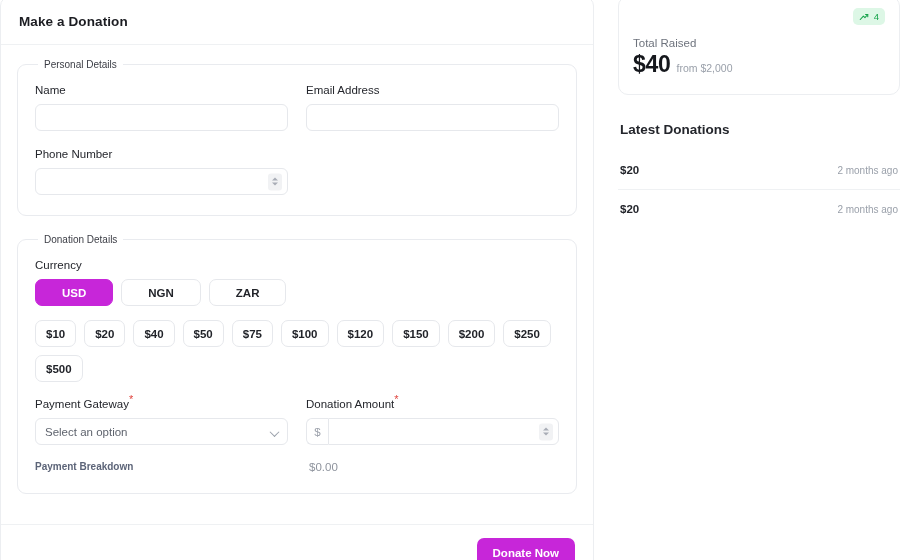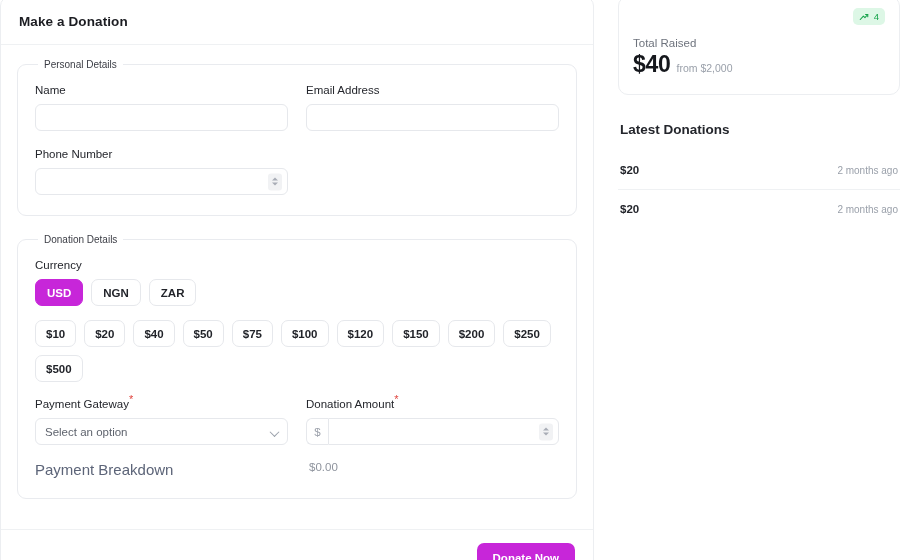--- a/index.html
+++ b/index.html
@@ -131,21 +131,21 @@
     width: 7px; height: 7px;
     border-right: 1.4px solid #9aa0aa;
     border-bottom: 1.4px solid #9aa0aa;
     transform: rotate(45deg) translate(-1px,-1px);
   }
 
   
   .pill-row { display: flex; flex-wrap: wrap; gap: 8px; }
   .pill {
     min-width: 41px; height: 27px;
-    padding: 0 11px;
+    padding: 0 26px;
     border: 1px solid #e6e8ec;
     border-radius: 7px;
     background: #fff;
     font-size: 11.5px;
     font-weight: bold;
     color: #22242a;
     display: inline-flex; align-items: center; justify-content: center;
     cursor: pointer;
   }
   .pill.active {
@@ -155,22 +155,22 @@
   }
   .amt-row { margin: 14px 0 16px 0; }
   .amt-row .pill { min-width: 38px; padding: 0 10px; }
 
   .breakdown-row {
     display: flex;
     margin-top: 16px;
   }
   .breakdown-link {
     flex: 0 0 274px;
-    font-size: 15px;
-    font-weight: normal;
+    font-size: 10px;
+    font-weight: bold;
     color: #5c6478;
     cursor: pointer;
   }
   .breakdown-val { font-size: 11.5px; color: #8e939d; }
 
   .form-footer {
     border-top: 1px solid #eff1f3;
     padding: 13px 18px;
     display: flex; justify-content: flex-end;
   }

